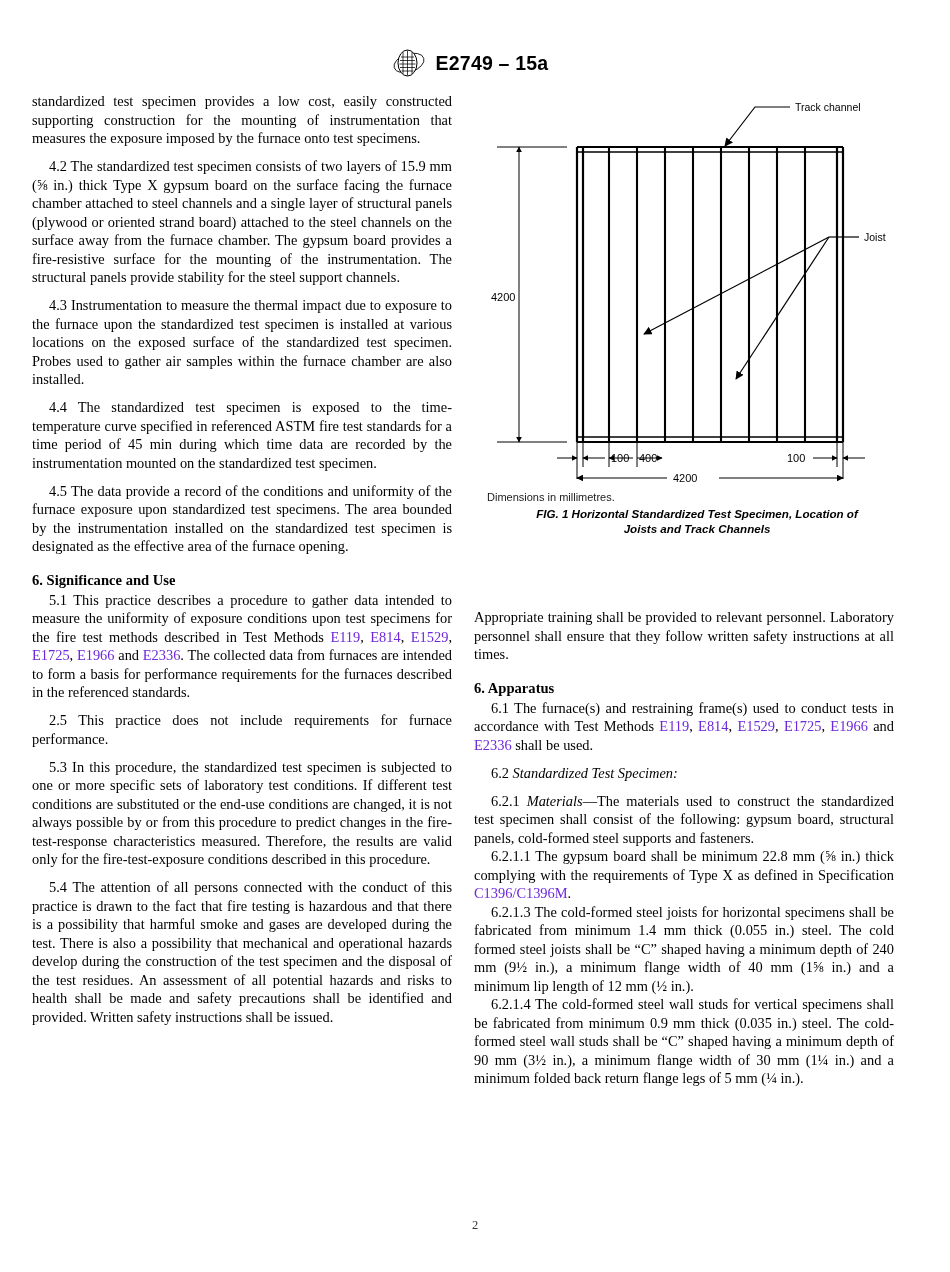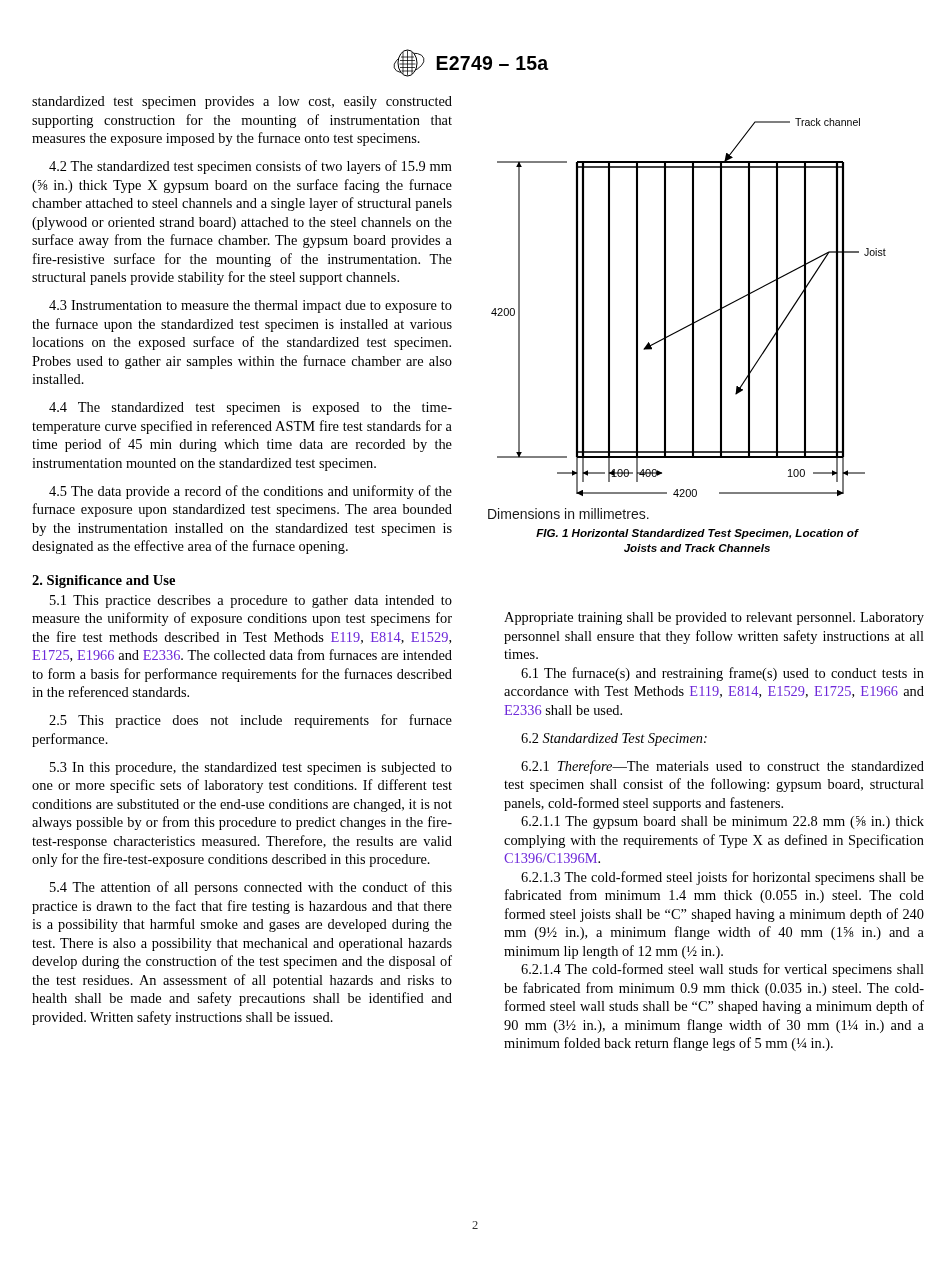--- a/index.html
+++ b/index.html
@@ -44,21 +44,21 @@
   .col {
     position: absolute;
     width: 420px;
     font-size: 14.4px;
     line-height: 1.285;
     text-align: justify;
     text-justify: inter-word;
     hyphens: manual;
   }
   .col-left  { left: 32px;  top: 92px; }
-  .col-right { left: 504px; top: 92px; }
+  .col-right { left: 474px; top: 92px; }
 
   .col p {
     margin: 0;
   }
   .para {
     text-indent: 17px;
     margin-bottom: 0 !important;
   }
   .para-gap { margin-top: 9.5px !important; }
   .noindent { text-indent: 0; }
@@ -72,27 +72,27 @@
     line-height: 1.25;
   }
 
   .ital { font-style: italic; }
   .ref  { color: #6d28d9; }
 
   
   .figure-block {
     position: absolute;
     left: 487px;
-    top: 104px;
+    top: 89px;
     width: 420px;
   }
   .figure-svg { display: block; }
   .fig-note {
     font-family: "Liberation Sans", "DejaVu Sans", sans-serif;
-    font-size: 14px;
+    font-size: 11px;
     margin-top: 2px;
     text-align: left;
     color: #1a1a1a;
   }
   .fig-caption {
     font-family: "Liberation Sans", "DejaVu Sans", sans-serif;
     font-size: 11.6px;
     font-weight: bold;
     text-align: center;
     line-height: 1.32;
@@ -230,41 +230,42 @@
   <p class="noindent">standardized test specimen provides a low cost, easily constructed supporting construction for the mounting of instrumentation that measures the exposure imposed by the furnace onto test specimens.</p>
 
   <p class="para para-gap">4.2  The standardized test specimen consists of two layers of 15.9 mm (⅝ in.) thick Type X gypsum board on the surface facing the furnace chamber attached to steel channels and a single layer of structural panels (plywood or oriented strand board) attached to the steel channels on the surface away from the furnace chamber. The gypsum board provides a fire-resistive surface for the mounting of the instrumentation. The structural panels provide stability for the steel support channels.</p>
 
   <p class="para para-gap">4.3 Instrumentation to measure the thermal impact due to exposure to the furnace upon the standardized test specimen is installed at various locations on the exposed surface of the standardized test specimen. Probes used to gather air samples within the furnace chamber are also installed.</p>
 
   <p class="para para-gap">4.4  The standardized test specimen is exposed to the time-temperature curve specified in referenced ASTM fire test standards for a time period of 45 min during which time data are recorded by the instrumentation mounted on the standardized test specimen.</p>
 
   <p class="para para-gap">4.5  The data provide a record of the conditions and uniformity of the furnace exposure upon standardized test specimens. The area bounded by the instrumentation installed on the standardized test specimen is designated as the effective area of the furnace opening.</p>
 
-  <h2 class="sect">2.  Significance and Use</h2>
+  <h2 class="sect">6.  Significance and Use</h2>
 
   <p class="para"><span>5.1 This practice describes a procedure to gather data intended to measure the uniformity of exposure conditions upon test specimens for the fire test methods described in Test Methods </span><span class="ref">E119</span><span>, </span><span class="ref">E814</span><span>, </span><span class="ref">E1529</span><span>, </span><span class="ref">E1725</span><span>, </span><span class="ref">E1966</span><span> and </span><span class="ref">E2336</span><span>. The collected data from furnaces are intended to form a basis for performance requirements for the furnaces described in the referenced standards.</span></p>
 
   <p class="para para-gap">2.5 This practice does not include requirements for furnace performance.</p>
 
   <p class="para para-gap">5.3 In this procedure, the standardized test specimen is subjected to one or more specific sets of laboratory test conditions. If different test conditions are substituted or the end-use conditions are changed, it is not always possible by or from this procedure to predict changes in the fire-test-response characteristics measured. Therefore, the results are valid only for the fire-test-exposure conditions described in this procedure.</p>
 
   <p class="para para-gap">5.4 The attention of all persons connected with the conduct of this practice is drawn to the fact that fire testing is hazardous and that there is a possibility that harmful smoke and gases are developed during the test. There is also a possibility that mechanical and operational hazards develop during the construction of the test specimen and the disposal of the test residues. An assessment of all potential hazards and risks to health shall be made and safety precautions shall be identified and provided. Written safety instructions shall be issued.</p>
 </div>
 
 <div class="col col-right" style="top:608px;">
 
   <p class="noindent">Appropriate training shall be provided to relevant personnel. Laboratory personnel shall ensure that they follow written safety instructions at all times.</p>
 
+  <h2 class="sect">6.  Apparatus</h2>
 
   <p class="para"><span>6.1  The furnace(s) and restraining frame(s) used to conduct tests in accordance with Test Methods </span><span class="ref">E119</span><span>, </span><span class="ref">E814</span><span>, </span><span class="ref">E1529</span><span>, </span><span class="ref">E1725</span><span>, </span><span class="ref">E1966</span><span> and </span><span class="ref">E2336</span><span> shall be used.</span></p>
 
   <p class="para para-gap"><span>6.2 </span><span class="ital">Standardized Test Specimen:</span></p>
 
-  <p class="para para-gap"><span>6.2.1  </span><span class="ital">Therefore</span><span>—The materials used to construct the standardized test specimen shall consist of the following: gypsum board, structural panels, cold-formed steel supports and fasteners.</span></p>
+  <p class="para para-gap"><span>6.2.1  </span><span class="ital">Materials</span><span>—The materials used to construct the standardized test specimen shall consist of the following: gypsum board, structural panels, cold-formed steel supports and fasteners.</span></p>
 
   <p class="para"><span>6.2.1.1  The gypsum board shall be minimum 22.8 mm (⅝ in.) thick complying with the requirements of Type X as defined in Specification </span><span class="ref">C1396/C1396M</span><span>.</span></p>
 
 
   <p class="para">6.2.1.3  The cold-formed steel joists for horizontal specimens shall be fabricated from minimum 1.4 mm thick (0.055 in.) steel. The cold formed steel joists shall be “C” shaped having a minimum depth of 240 mm (9½ in.), a minimum flange width of 40 mm (1⅝ in.) and a minimum lip length of 12 mm (½ in.).</p>
 
   <p class="para">6.2.1.4  The cold-formed steel wall studs for vertical specimens shall be fabricated from minimum 0.9 mm thick (0.035 in.) steel. The cold-formed steel wall studs shall be “C” shaped having a minimum depth of 90 mm (3½ in.), a minimum flange width of 30 mm (1¼ in.) and a minimum folded back return flange legs of 5 mm (¼ in.).</p>
 </div>
 
 <div class="page-number">2</div>

